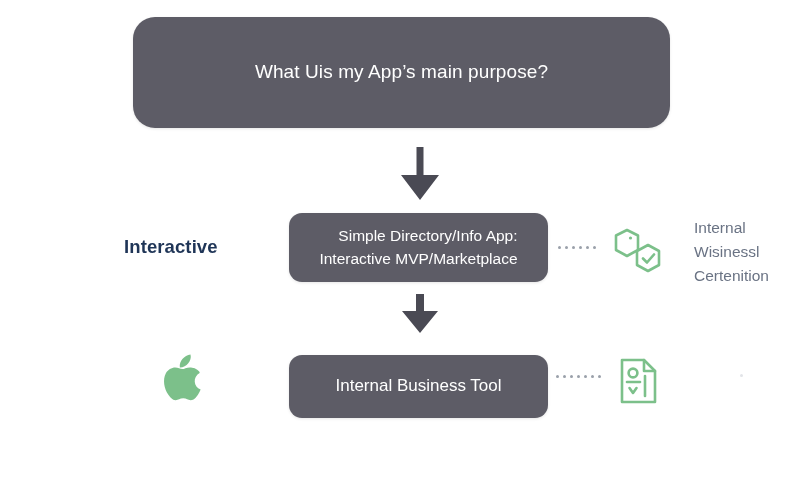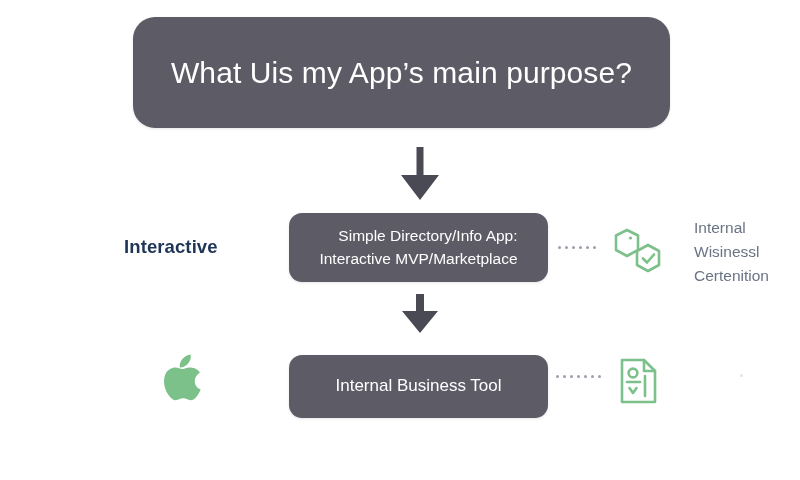--- a/index.html
+++ b/index.html
@@ -34,21 +34,21 @@
   }
 
   #box-question {
     left: 133px;
     top: 17px;
     width: 537px;
     height: 111px;
     border-radius: 22px;
   }
   #box-question .box-text {
-    font-size: 30px;
+    font-size: 19px;
     font-weight: 400;
     letter-spacing: 0.1px;
     line-height: 1.2;
   }
 
   #box-directory {
     left: 289px;
     top: 213px;
     width: 259px;
     height: 69px;

